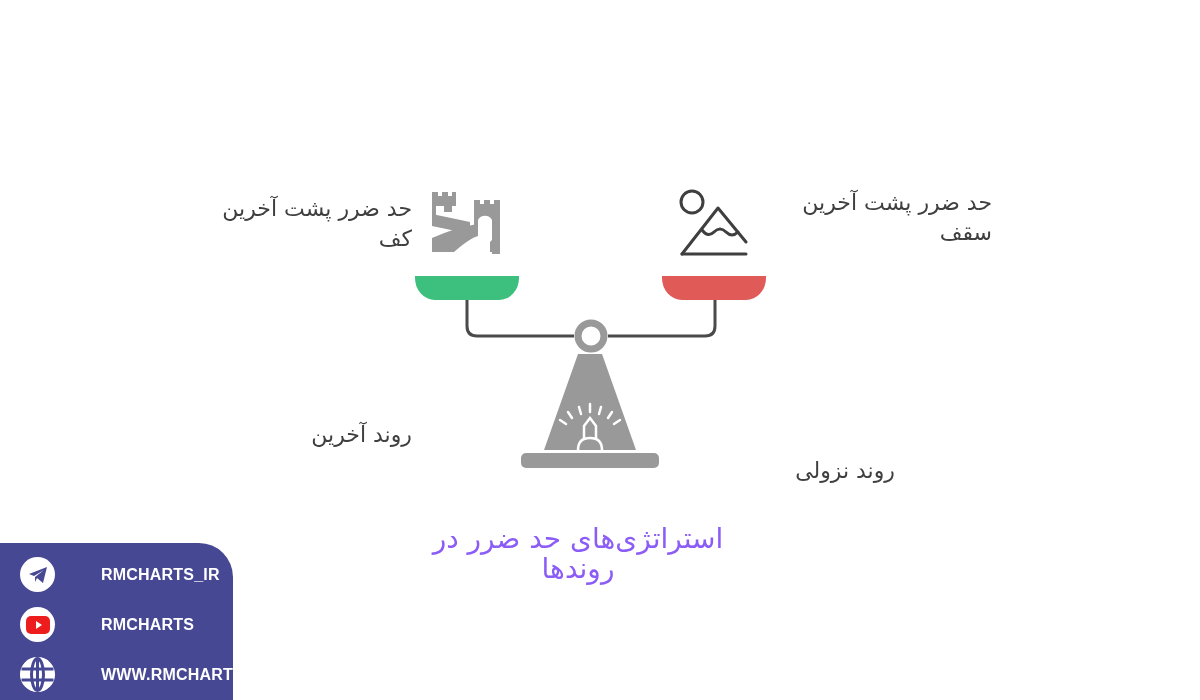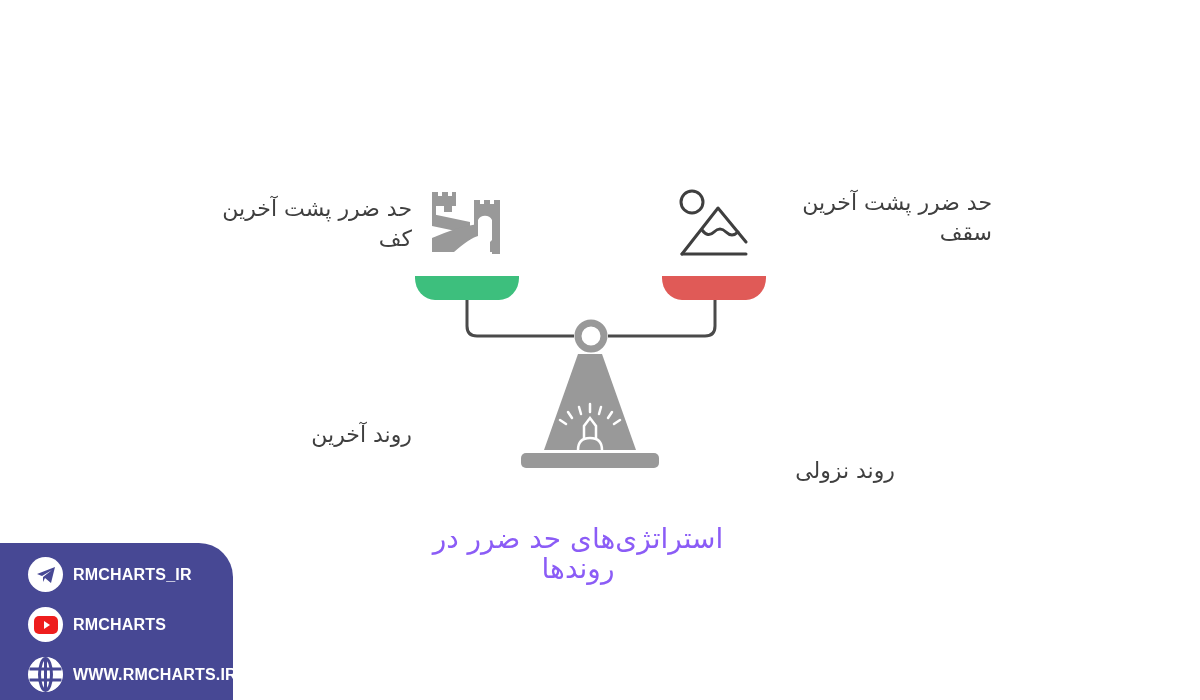--- a/index.html
+++ b/index.html
@@ -15,21 +15,21 @@
     .trend-down { left: 770px; top: 420px; width: 125px; margin-top: 36px; }
     .title { position: absolute; left: 400px; top: 524px; width: 356px; font-size: 28px; line-height: 30px; color: #8b5cf6; text-align: center; direction: rtl; }
 
     .pan { position: absolute; top: 276px; width: 104px; height: 24px; border-radius: 0 0 20px 20px / 0 0 22px 22px; }
     .pan-green { left: 415px; }
     .pan-red { left: 662px; }
 
     svg.abs { position: absolute; }
 
     .social { position: absolute; left: 0; top: 543px; width: 233px; height: 157px; background: #474894; border-radius: 0 34px 0 0; }
-    .social-row { position: absolute; left: 28px; display: flex; align-items: center; }
+    .social-row { position: absolute; left: 20px; display: flex; align-items: center; gap: 36px; }
     .social-icon { width: 35px; height: 35px; border-radius: 50%; background: #ffffff; display: flex; align-items: center; justify-content: center; }
     .social-text { margin-left: 10px; color: #ffffff; font-family: "Liberation Sans", sans-serif; font-weight: bold; font-size: 16px; letter-spacing: 0.2px; }
   </style>
 </head>
 <body>
 
 <div class="label label-left rtl">حد ضرر پشت آخرین کف</div>
 
 <svg class="abs" style="left:430px;top:190px;" width="75" height="64" viewBox="0 0 75 64">
   <g fill="#999999">

